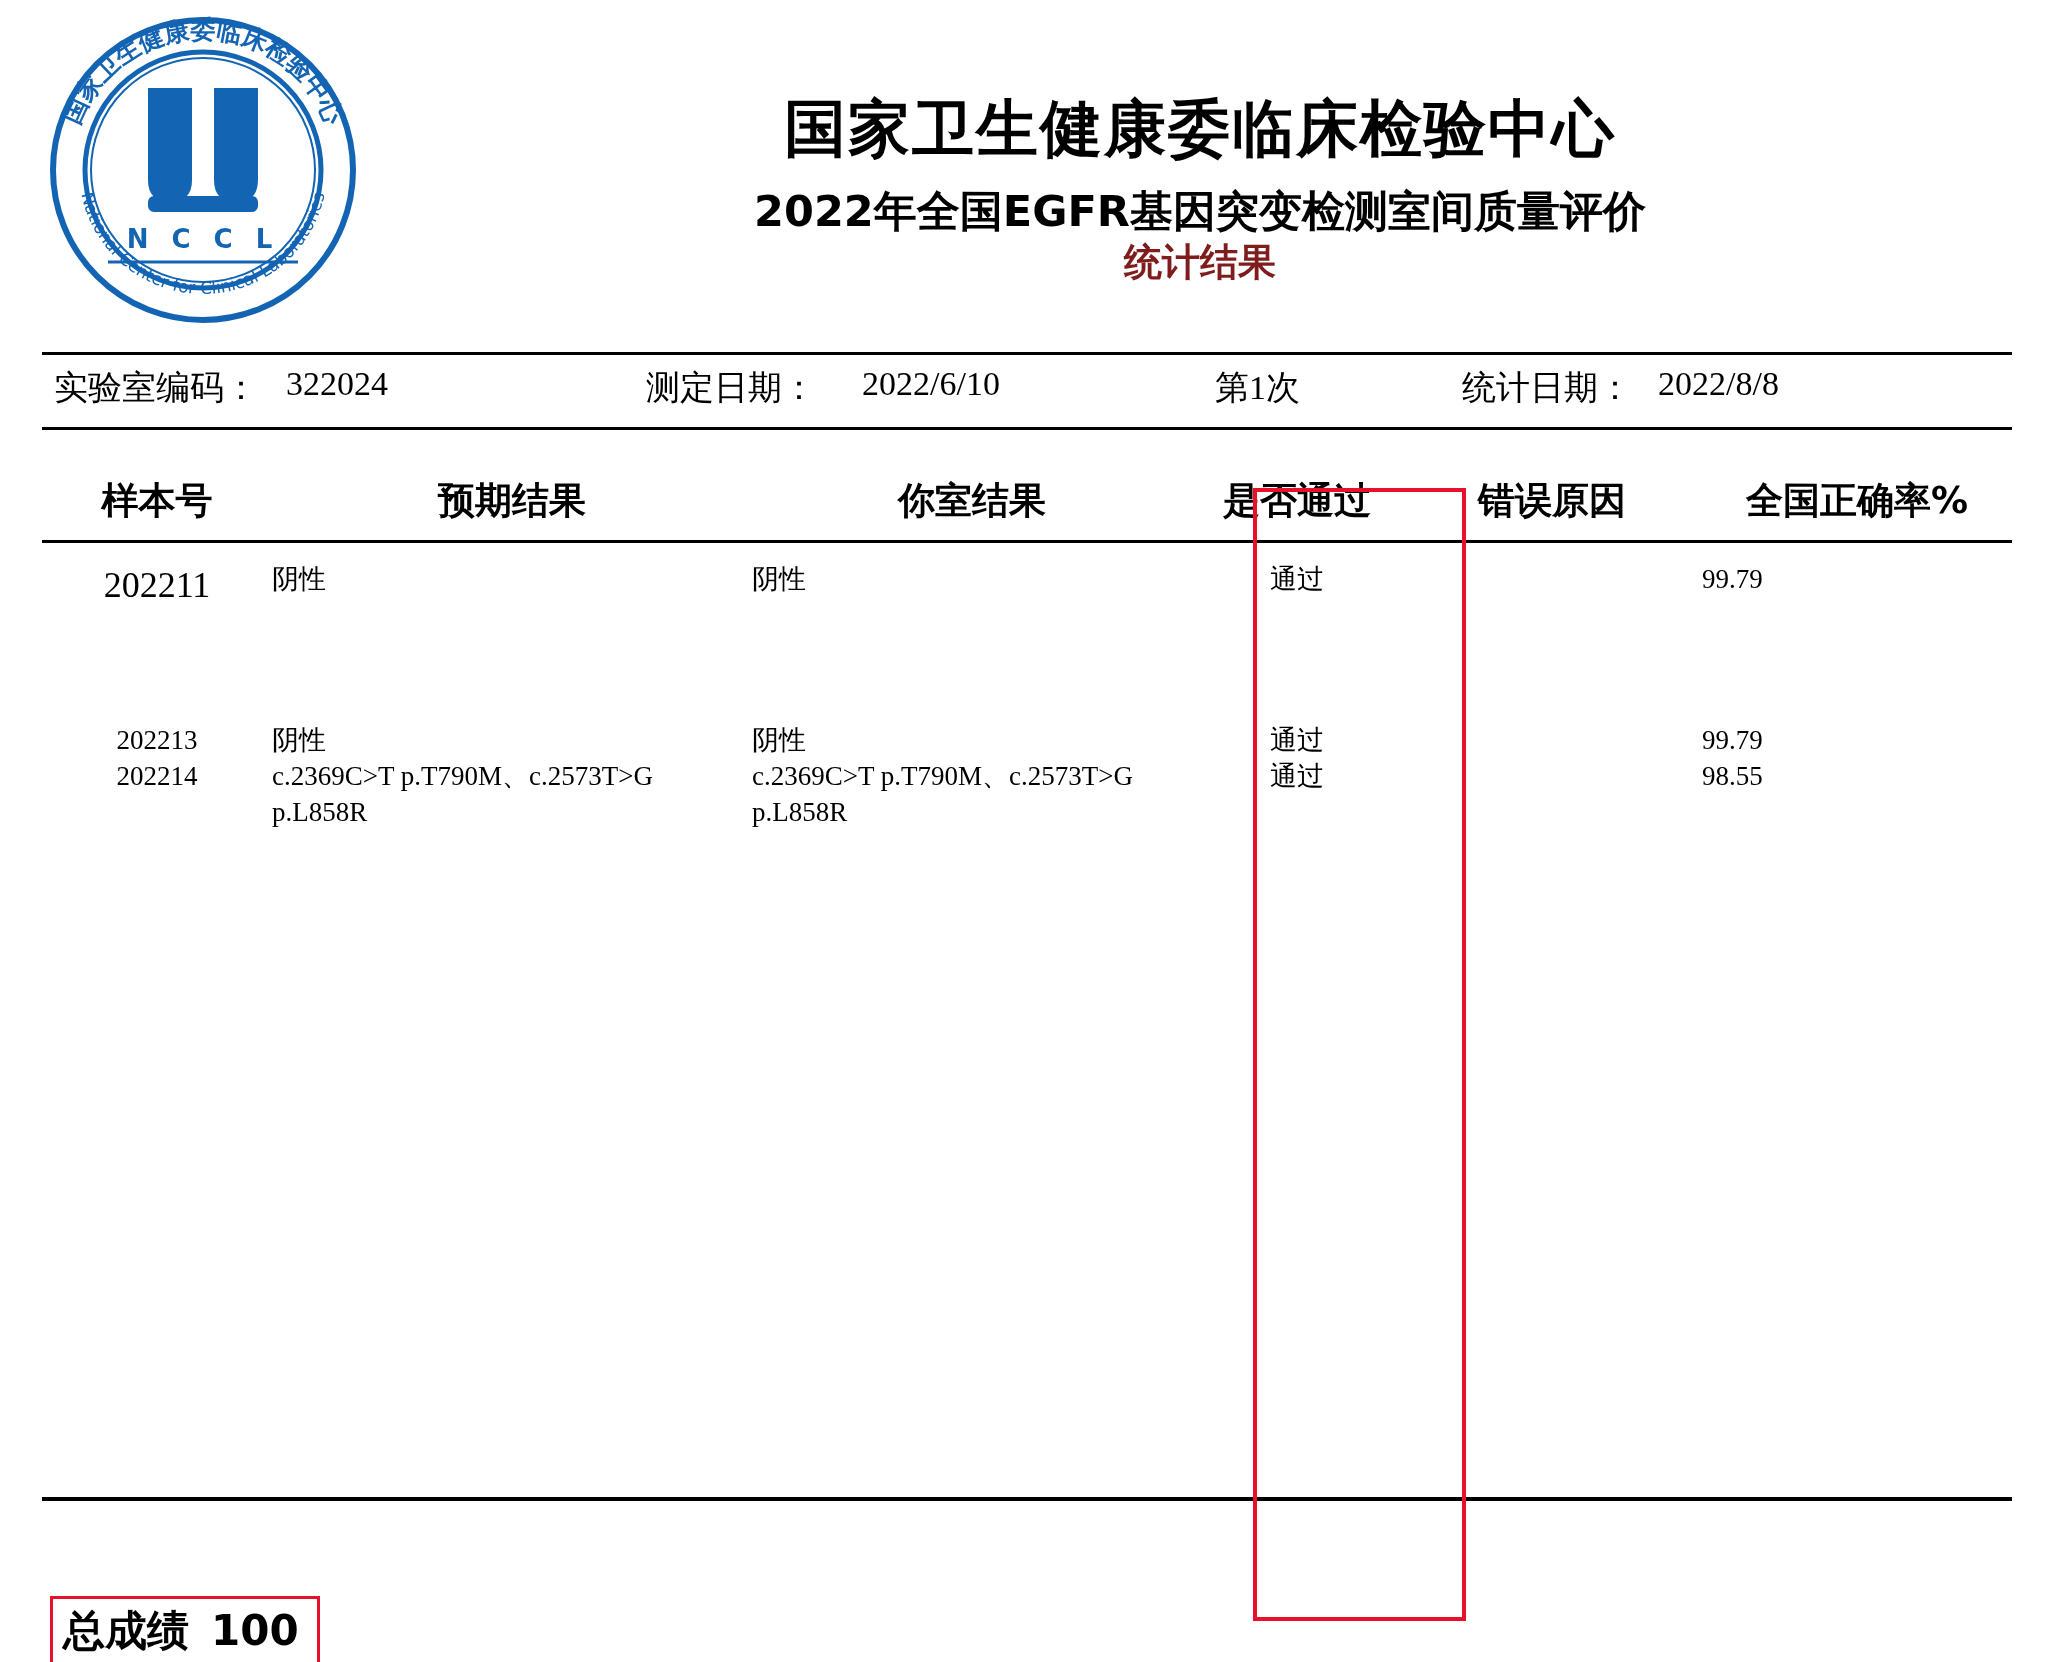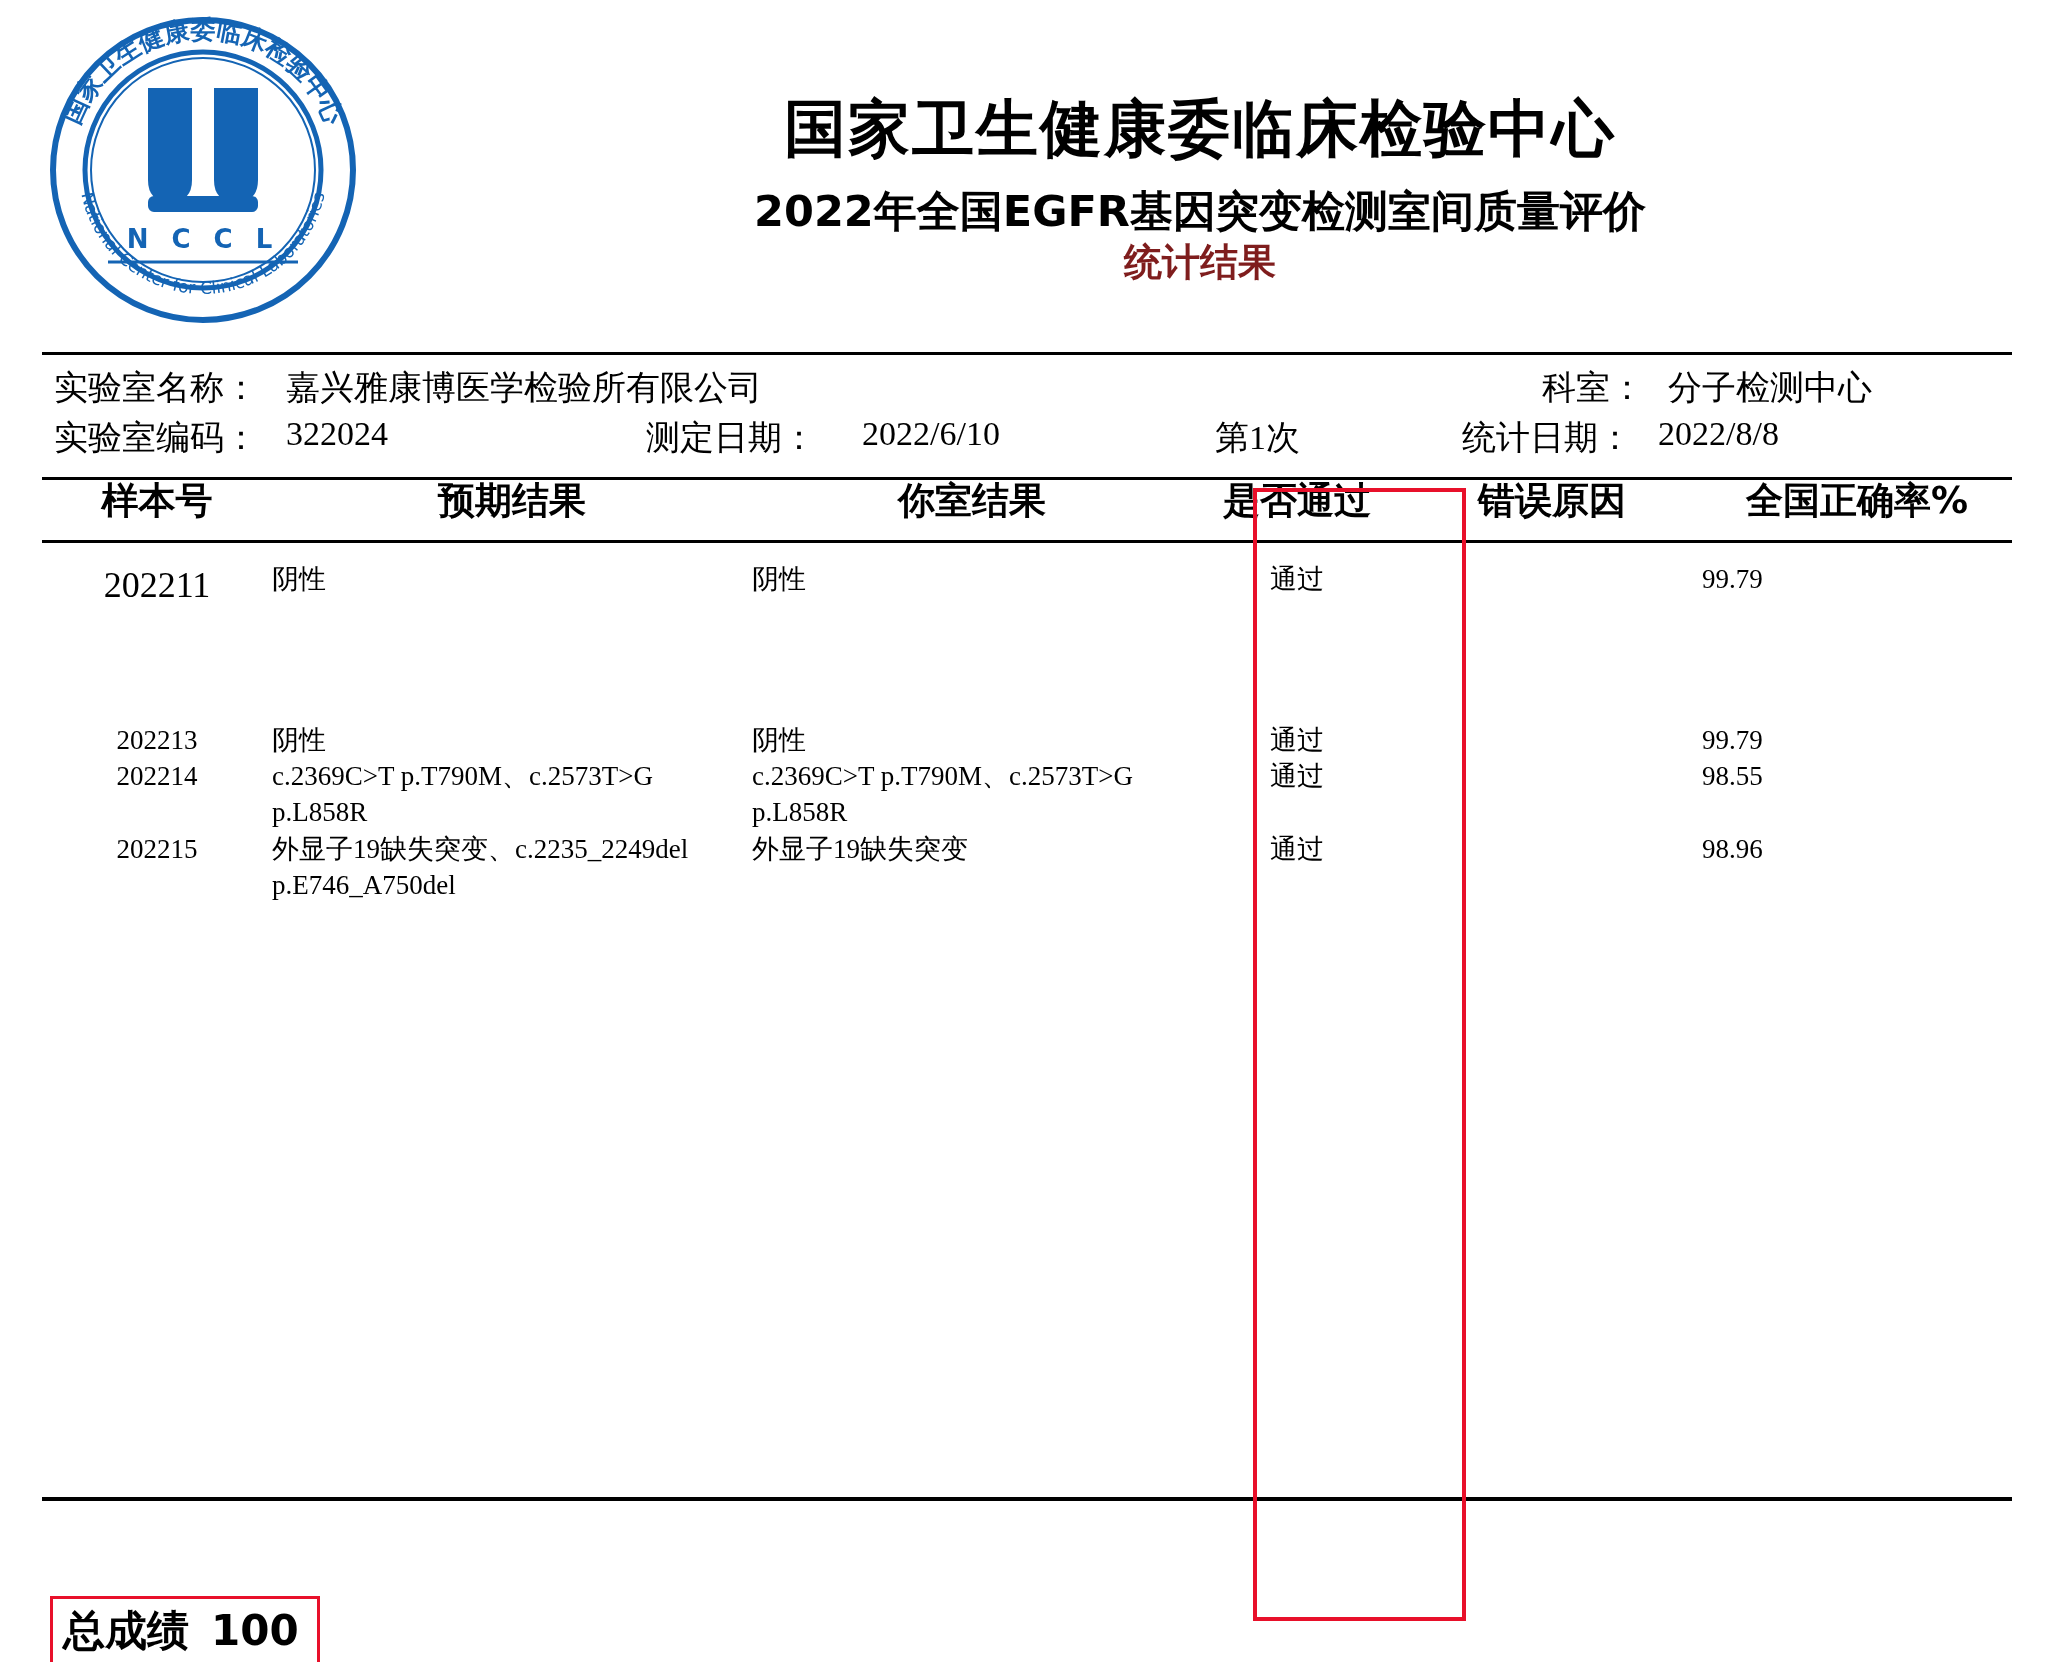--- a/index.html
+++ b/index.html
@@ -202,26 +202,20 @@
     </div>
 
     <div class="title-block">
       <div class="title-main">国家卫生健康委临床检验中心</div>
       <div class="title-sub">2022年全国EGFR基因突变检测室间质量评价</div>
       <div class="title-sub2">统计结果</div>
     </div>
   </div>
 
   <div class="info-box">
-    <div class="info-row">
-      <span class="info-cell" style="left:12px;">实验室名称：</span>
-      <span class="info-cell" style="left:244px;">嘉兴雅康博医学检验所有限公司</span>
-      <span class="info-cell" style="left:1500px;">科室：</span>
-      <span class="info-cell" style="left:1626px;">分子检测中心</span>
-    </div>
     <div class="info-row">
       <span class="info-cell" style="left:12px;">实验室编码：</span>
       <span class="info-cell" style="left:244px;">322024</span>
       <span class="info-cell" style="left:604px;">测定日期：</span>
       <span class="info-cell" style="left:820px;">2022/6/10</span>
       <span class="info-cell" style="left:1173px;">第1次</span>
       <span class="info-cell" style="left:1420px;">统计日期：</span>
       <span class="info-cell" style="left:1616px;">2022/8/8</span>
     </div>
   </div>
@@ -272,28 +266,20 @@
 
         <tr class="row-pad-lg">
           <td class="c-sample">202214</td>
           <td class="c-expect">c.2369C&gt;T p.T790M、c.2573T&gt;G p.L858R</td>
           <td class="c-yours">c.2369C&gt;T p.T790M、c.2573T&gt;G p.L858R</td>
           <td class="c-pass">通过</td>
           <td class="c-reason"></td>
           <td class="c-rate">98.55</td>
         </tr>
 
-        <tr class="row-pad">
-          <td class="c-sample">202215</td>
-          <td class="c-expect">外显子19缺失突变、c.2235_2249del p.E746_A750del</td>
-          <td class="c-yours">外显子19缺失突变</td>
-          <td class="c-pass">通过</td>
-          <td class="c-reason"></td>
-          <td class="c-rate">98.96</td>
-        </tr>
       </tbody>
     </table>
   </div>
 
   <div class="bottom-rule"></div>
 
   <div class="pass-highlight"></div>
 
   <div class="total-box">
     <span>总成绩</span><span class="score">100</span>

